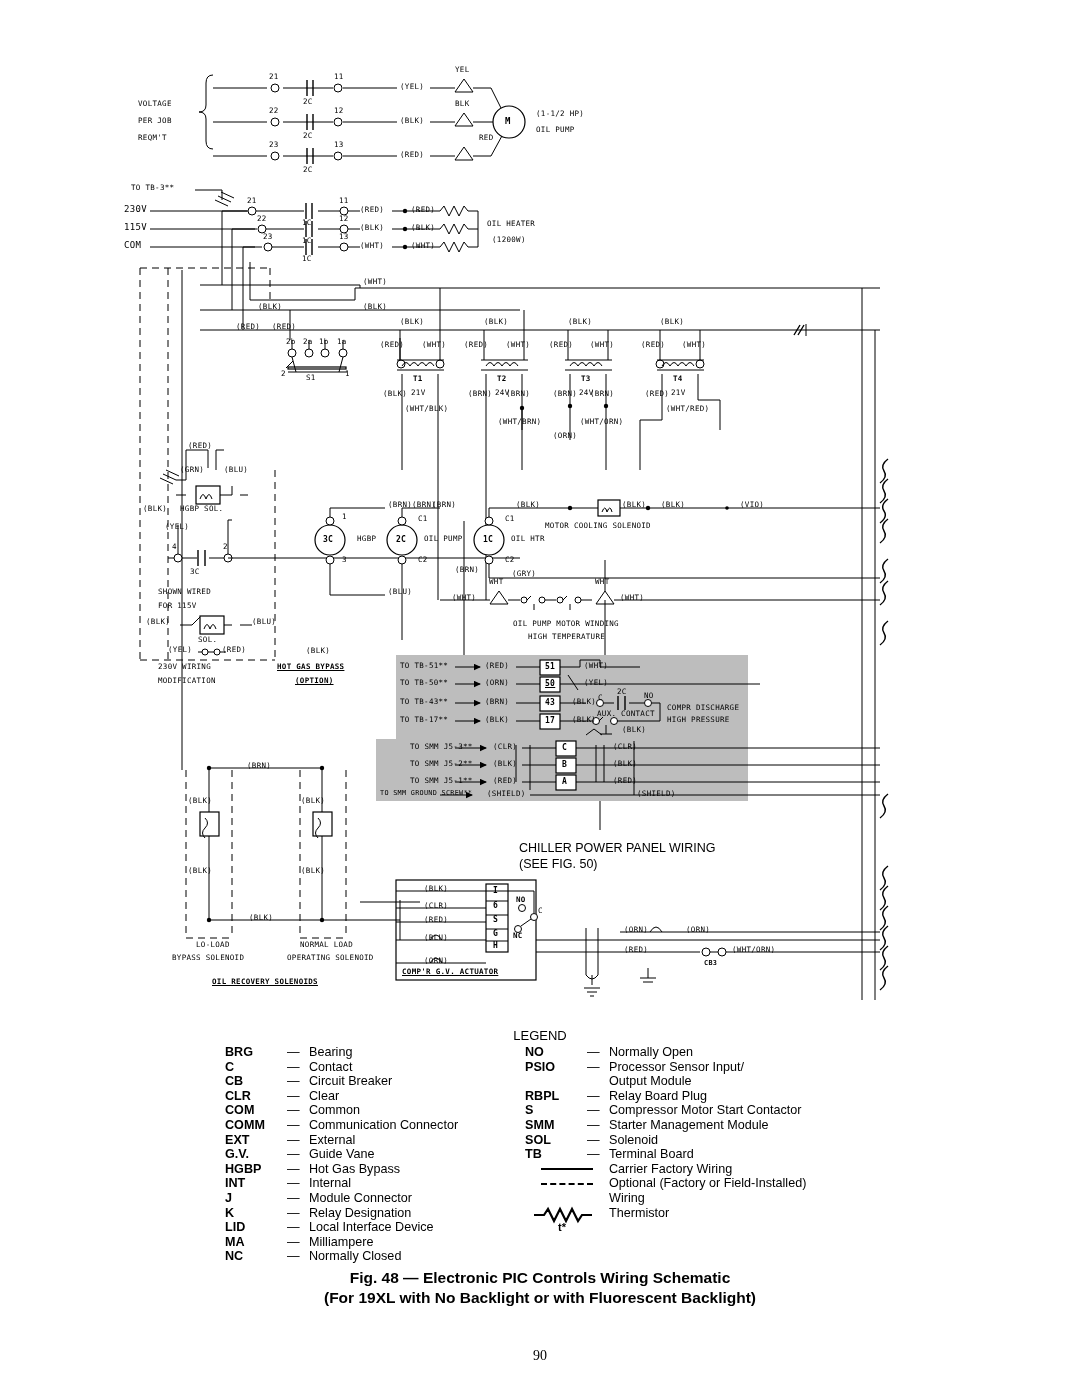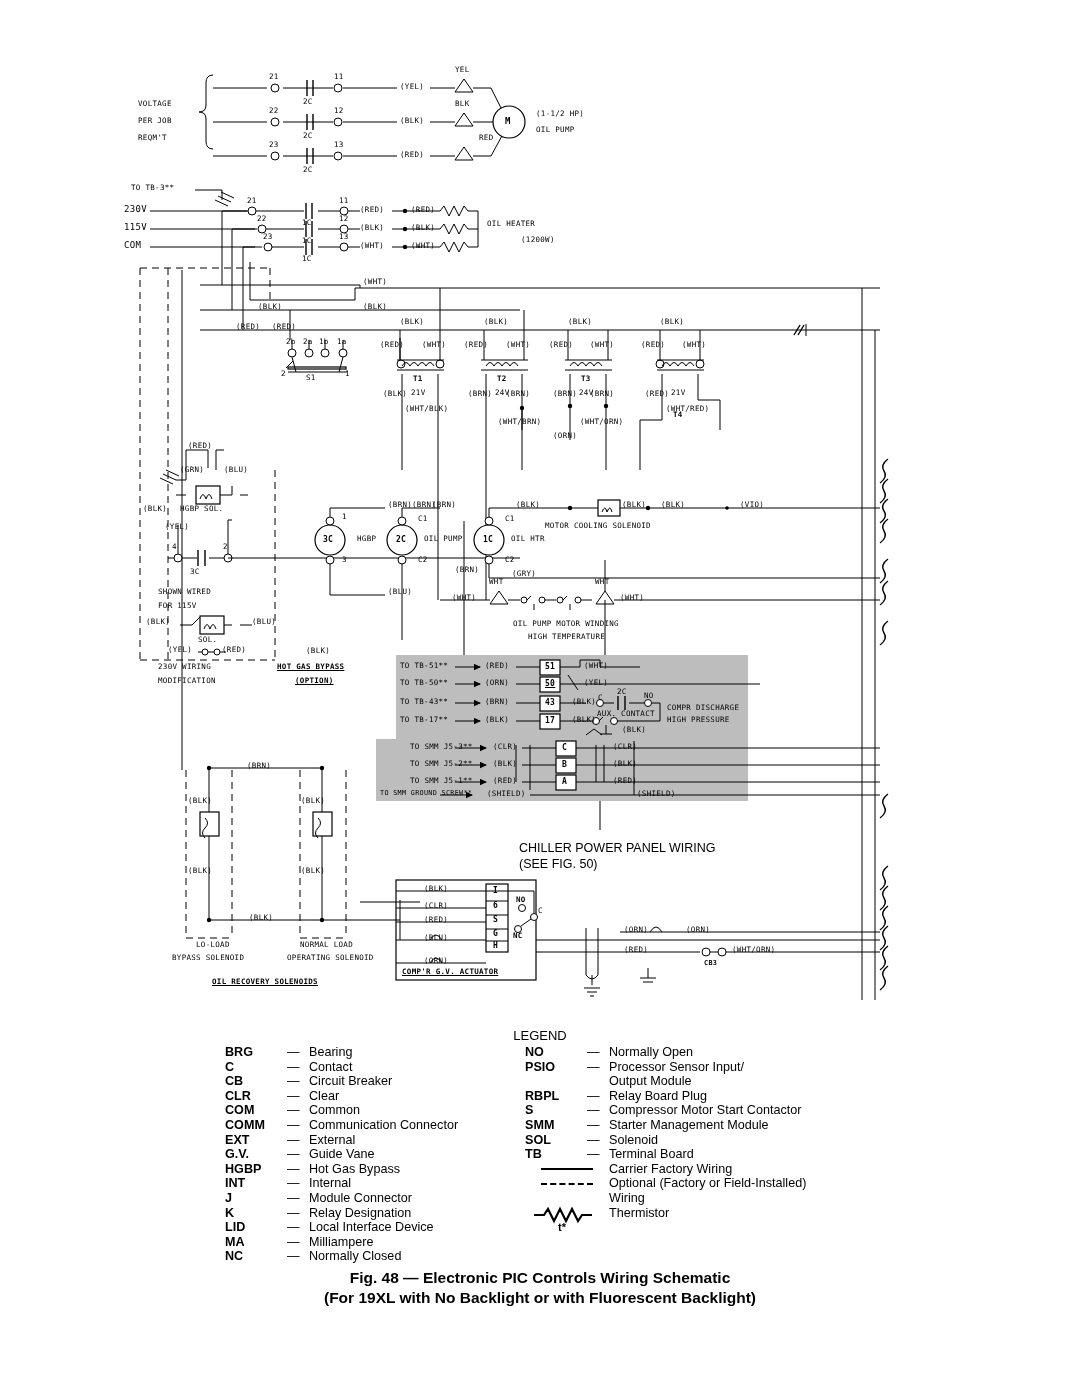--- a/index.html
+++ b/index.html
@@ -560,21 +560,21 @@
   <div class="lbl" style="left:302px;top:219px;">1C</div>
   <div class="lbl" style="left:302px;top:237px;">1C</div>
   <div class="lbl" style="left:302px;top:255px;">1C</div>
   <div class="lbl" style="left:360px;top:206px;">(RED)</div>
   <div class="lbl" style="left:360px;top:224px;">(BLK)</div>
   <div class="lbl" style="left:360px;top:242px;">(WHT)</div>
   <div class="lbl" style="left:411px;top:206px;">(RED)</div>
   <div class="lbl" style="left:411px;top:224px;">(BLK)</div>
   <div class="lbl" style="left:411px;top:242px;">(WHT)</div>
   <div class="lbl" style="left:487px;top:220px;">OIL HEATER</div>
-  <div class="lbl" style="left:492px;top:236px;margin-left:29px;">(1200W)</div>
+  <div class="lbl" style="left:492px;top:236px;">(1200W)</div>
 
   <div class="lbl" style="left:363px;top:278px;">(WHT)</div>
   <div class="lbl" style="left:258px;top:303px;">(BLK)</div>
   <div class="lbl" style="left:236px;top:323px;">(RED)</div>
   <div class="lbl" style="left:363px;top:303px;">(BLK)</div>
   <div class="lbl" style="left:272px;top:323px;">(RED)</div>
 
   <div class="lbl" style="left:286px;top:338px;">2b</div>
   <div class="lbl" style="left:303px;top:338px;">2a</div>
   <div class="lbl" style="left:319px;top:338px;">1b</div>
@@ -605,21 +605,21 @@
   <div class="lbl b" style="left:581px;top:375px;">T3</div>
   <div class="lbl" style="left:579px;top:389px;">24V</div>
   <div class="lbl" style="left:553px;top:390px;">(BRN)</div>
   <div class="lbl" style="left:590px;top:390px;">(BRN)</div>
   <div class="lbl" style="left:553px;top:432px;">(ORN)</div>
   <div class="lbl" style="left:580px;top:418px;">(WHT/ORN)</div>
   <div class="lbl" style="left:568px;top:318px;">(BLK)</div>
 
   <div class="lbl" style="left:641px;top:341px;">(RED)</div>
   <div class="lbl" style="left:682px;top:341px;">(WHT)</div>
-  <div class="lbl b" style="left:673px;top:375px;margin-top:36px;">T4</div>
+  <div class="lbl b" style="left:673px;top:375px;">T4</div>
   <div class="lbl" style="left:671px;top:389px;">21V</div>
   <div class="lbl" style="left:645px;top:390px;">(RED)</div>
   <div class="lbl" style="left:666px;top:405px;">(WHT/RED)</div>
   <div class="lbl" style="left:660px;top:318px;">(BLK)</div>
 
   <div class="lbl" style="left:188px;top:442px;">(RED)</div>
   <div class="lbl" style="left:180px;top:466px;">(GRN)</div>
   <div class="lbl" style="left:224px;top:466px;">(BLU)</div>
   <div class="lbl" style="left:143px;top:505px;">(BLK)</div>
   <div class="lbl" style="left:180px;top:505px;">HGBP SOL.</div>
@@ -900,14 +900,15 @@
       </div>
     </div>
   </div>
 </div>
 
 <div id="caption">
   <div>Fig. 48 — Electronic PIC Controls Wiring Schematic</div>
   <div>(For 19XL with No Backlight or with Fluorescent Backlight)</div>
 </div>
 
+<div id="pageno">90</div>
 
 </div>
 
 </body></html>

